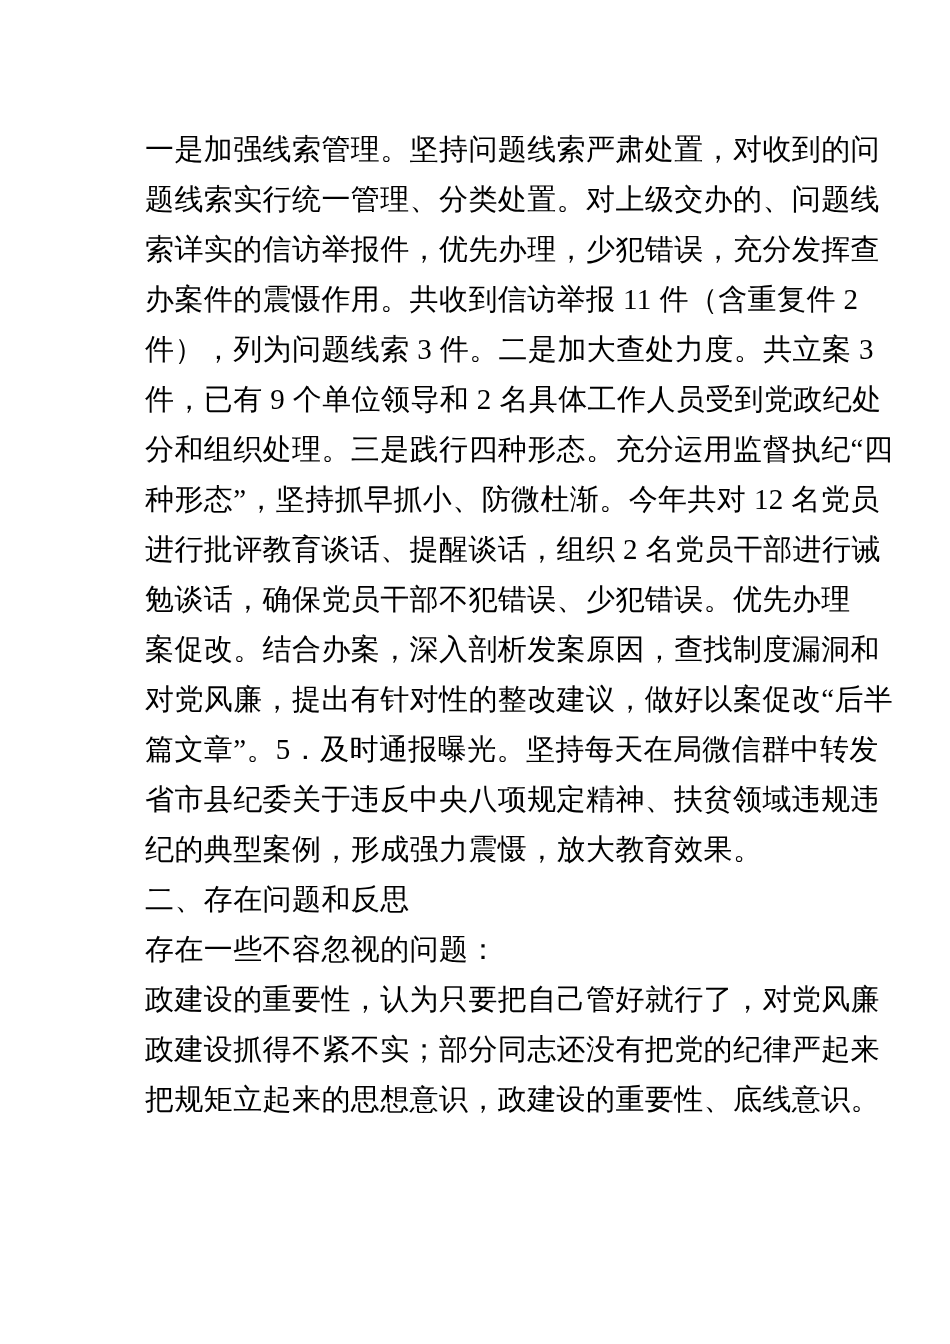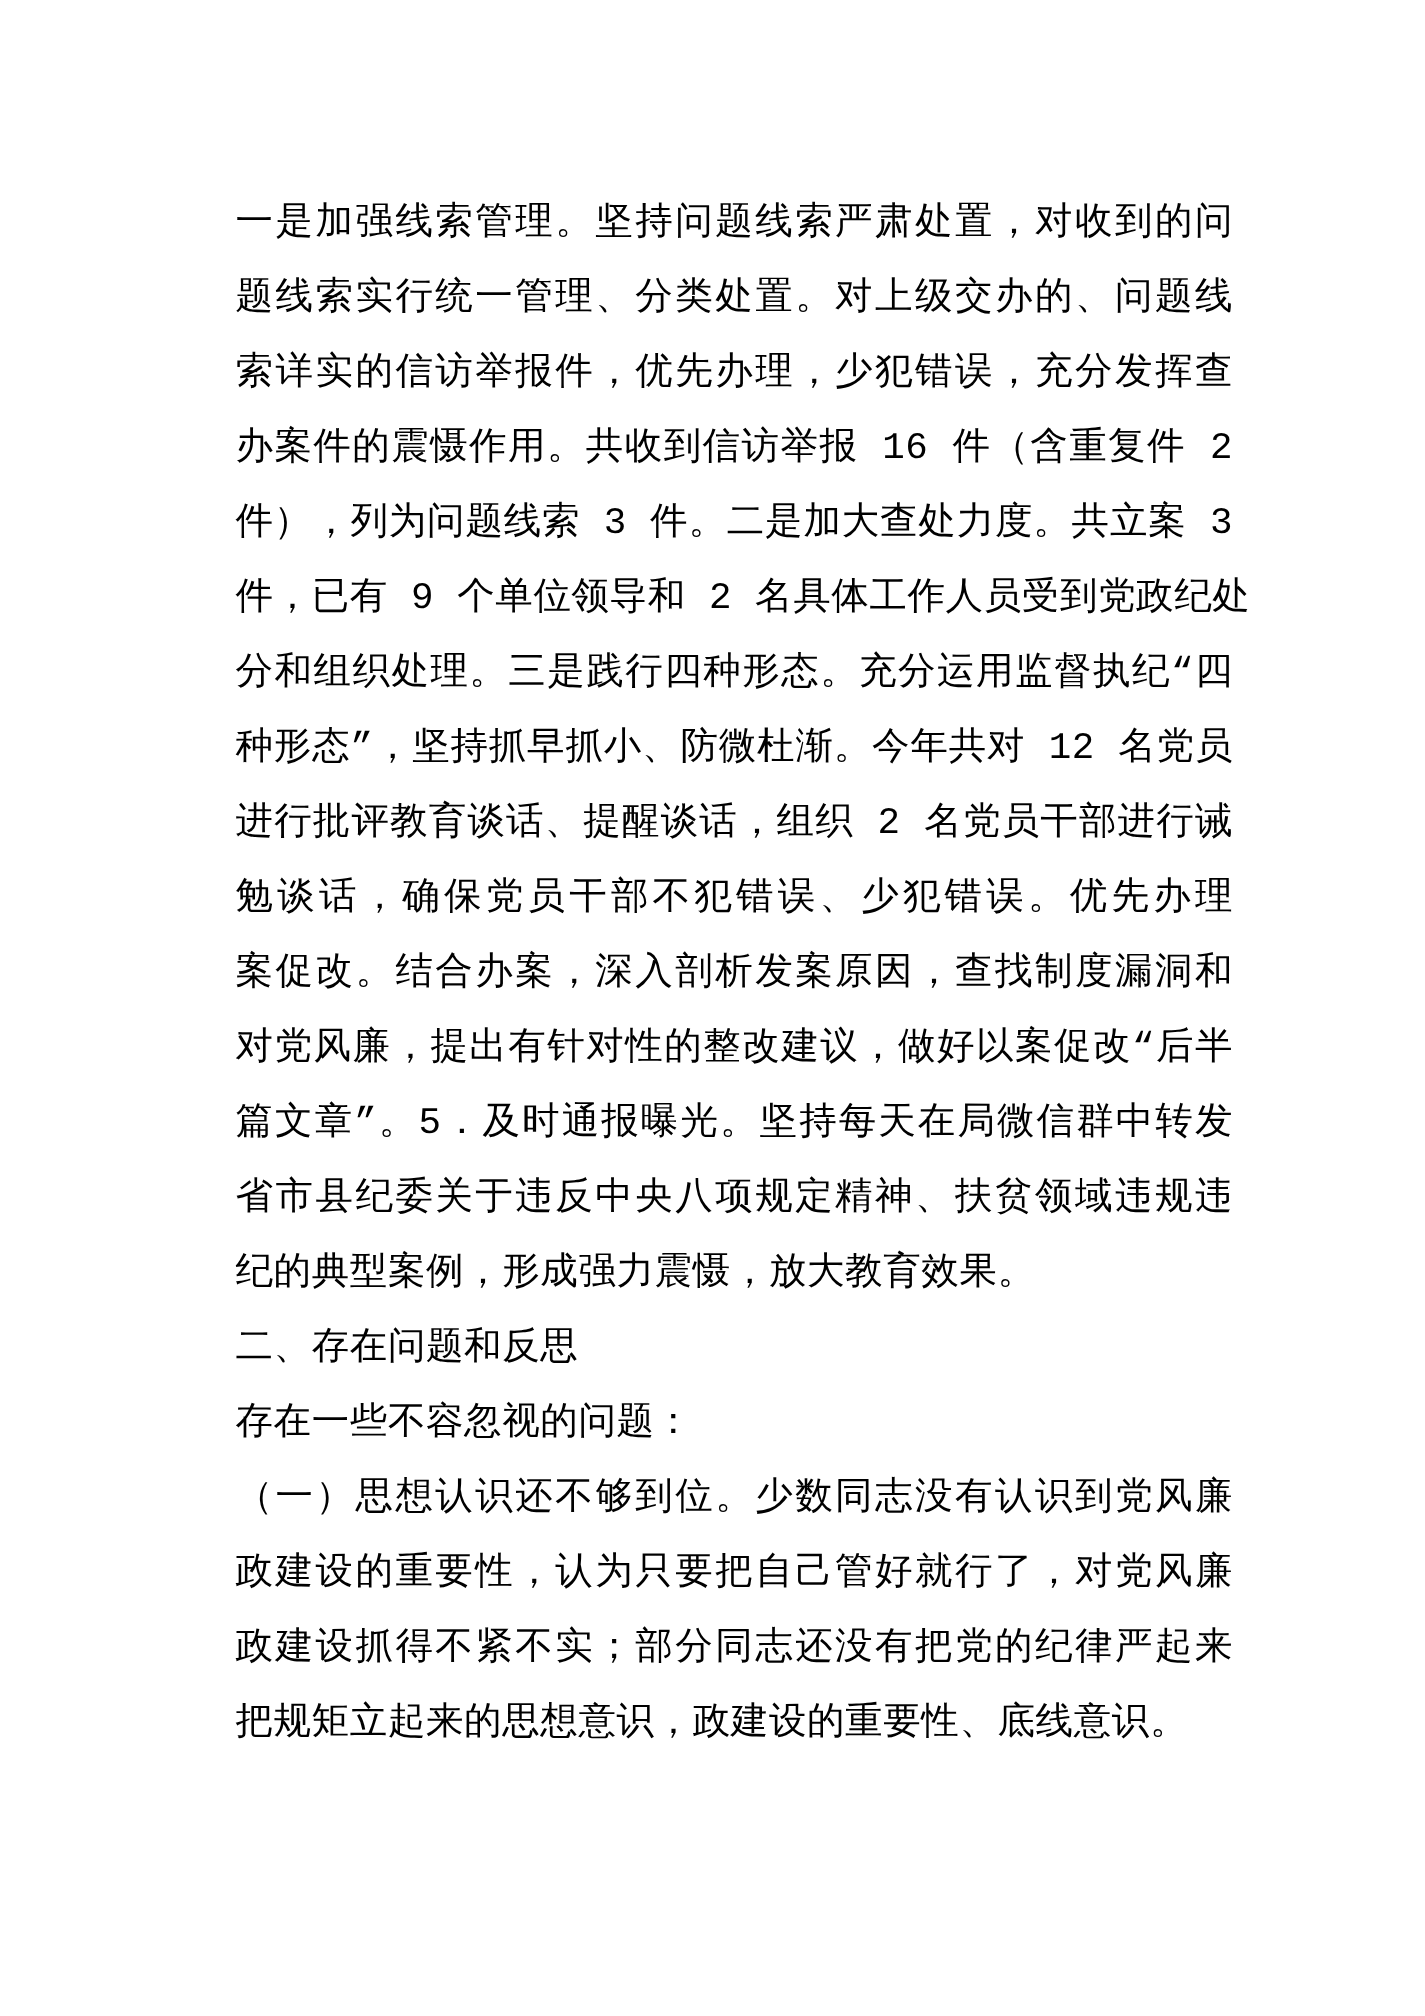--- a/index.html
+++ b/index.html
@@ -1,44 +1,44 @@
 <!DOCTYPE html>
 <html><head>
 <meta charset="utf-8">
 <style>
   html, body { margin: 0; padding: 0; background: #ffffff; }
   body { width: 950px; height: 1344px; position: relative; overflow: hidden; }
   .page {
     position: absolute;
-    left: 157px;
+    left: 145px;
     top: 124px;
     width: 665px;
-    font-family: Liberation Mono, monospace;
-    font-size: 25px;
+    font-family: Liberation Serif, serif;
+    font-size: 29px;
     color: #000000;
   }
   .line {
     height: 50px;
     line-height: 50px;
     white-space: nowrap;
     text-align: justify;
     text-align-last: justify;
     letter-spacing: 0.4px;
   }
   .line.last { text-align-last: left; }
 </style>
 </head>
 <body>
 
 <div class="page">
   <div>
     <div class="line">一是加强线索管理。坚持问题线索严肃处置，对收到的问</div>
     <div class="line">题线索实行统一管理、分类处置。对上级交办的、问题线</div>
     <div class="line">索详实的信访举报件，优先办理，少犯错误，充分发挥查</div>
-    <div class="line">办案件的震慑作用。共收到信访举报 16 件（含重复件 2</div>
+    <div class="line">办案件的震慑作用。共收到信访举报 11 件（含重复件 2</div>
     <div class="line">件），列为问题线索 3 件。二是加大查处力度。共立案 3</div>
     <div class="line">件，已有 9 个单位领导和 2 名具体工作人员受到党政纪处</div>
     <div class="line">分和组织处理。三是践行四种形态。充分运用监督执纪“四</div>
     <div class="line">种形态”，坚持抓早抓小、防微杜渐。今年共对 12 名党员</div>
     <div class="line">进行批评教育谈话、提醒谈话，组织 2 名党员干部进行诫</div>
     <div class="line">勉谈话，确保党员干部不犯错误、少犯错误。优先办理</div>
     <div class="line">案促改。结合办案，深入剖析发案原因，查找制度漏洞和</div>
     <div class="line">对党风廉，提出有针对性的整改建议，做好以案促改“后半</div>
     <div class="line">篇文章”。5．及时通报曝光。坚持每天在局微信群中转发</div>
     <div class="line">省市县纪委关于违反中央八项规定精神、扶贫领域违规违</div>
@@ -47,18 +47,17 @@
 
   <div>
     <div class="line last">二、存在问题和反思</div>
   </div>
 
   <div>
     <div class="line last">存在一些不容忽视的问题：</div>
   </div>
 
   <div>
-    <div class="line">（一）思想认识还不够到位。少数同志没有认识到党风廉</div>
     <div class="line">政建设的重要性，认为只要把自己管好就行了，对党风廉</div>
     <div class="line">政建设抓得不紧不实；部分同志还没有把党的纪律严起来</div>
     <div class="line last">把规矩立起来的思想意识，政建设的重要性、底线意识。</div>
   </div>
 </div>
 
 </body></html>

